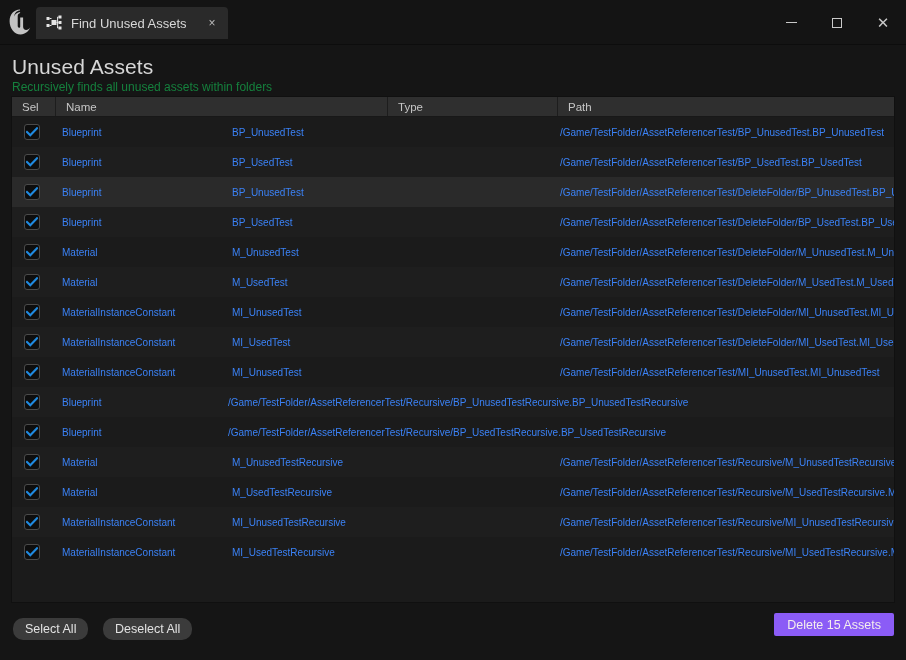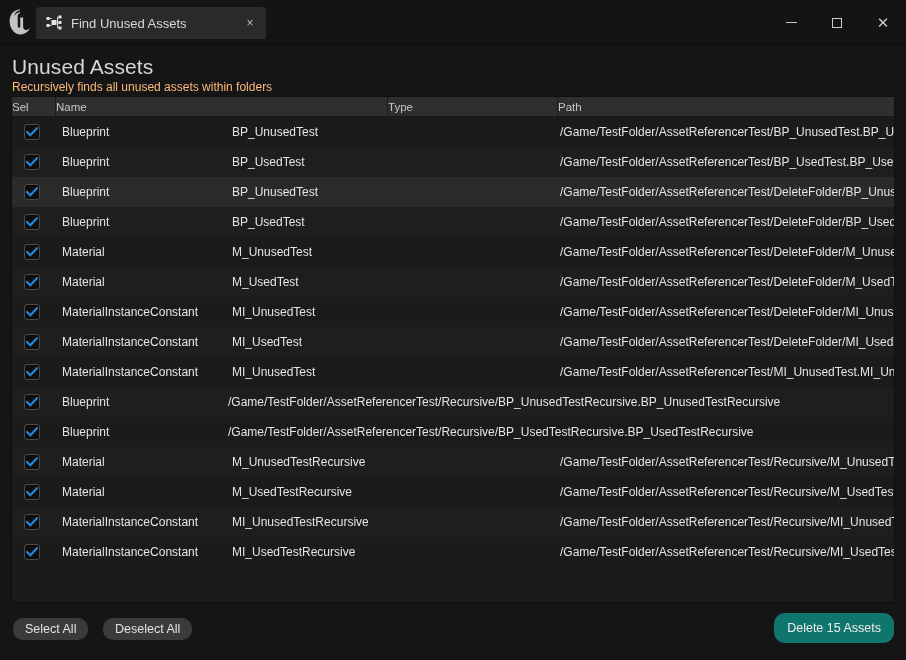--- a/index.html
+++ b/index.html
@@ -14,21 +14,21 @@
   .titlebar{
     position:absolute; left:0; top:0; width:906px; height:45px;
     background:#141414;
     border-bottom:1px solid #0d0d0d;
   }
   .ue-logo{
     position:absolute; left:6px; top:6px; width:28px; height:32px;
     display:flex; align-items:center; justify-content:center;
   }
   .tab{
-    position:absolute; left:36px; top:7px; height:32px; width:230px;
+    position:absolute; left:36px; top:7px; height:32px; width:192px;
     background:#2a2a2a;
     border-radius:4px 4px 0 0;
     display:flex; align-items:center;
   }
   .tab-icon{ margin-left:10px; width:16px; height:16px; display:block; }
   .tab-title{
     margin-left:9px; font-size:13px; color:#d8d8d8; white-space:nowrap;
   }
   .tab-close{
     position:absolute; right:9px; top:50%; transform:translateY(-50%);
@@ -46,56 +46,56 @@
   .glyph-max{ width:10px; height:10px; border:1px solid #c9c9c9; display:block; }
   .glyph-close{ font-size:15px; line-height:1; display:block; }
 
   
   .page-title{
     position:absolute; left:12px; top:55px;
     font-size:21px; color:#d6d6d6; font-weight:normal; letter-spacing:.1px;
   }
   .page-subtitle{
     position:absolute; left:12px; top:80px;
-    font-size:12px; color:#fdba74;
+    font-size:12px; color:#15803d;
   }
 
   
   .list-panel{
     position:absolute; left:11px; top:96px; width:884px; height:507px;
     background:#1b1b1b;
     border:1px solid #101010;
   }
   .hdr{
     display:flex; height:20px; width:100%;
     background:#2f2f2f;
     border-bottom:1px solid #181818;
   }
   .hdr-cell{
     font-size:11.5px; color:#c6c6c6;
     display:flex; align-items:center;
-    padding-left:0;
+    padding-left:10px;
     border-right:1px solid #1d1d1d;
     overflow:hidden; white-space:nowrap;
   }
   .c-sel{ width:44px; flex:0 0 44px; }
   .c-type{ width:170px; flex:0 0 170px; }
   .c-name{ width:332px; flex:0 0 332px; }
   .c-path{ flex:1 1 auto; border-right:none; }
 
   .rows{ width:100%; }
   .row{
     display:flex; height:30px; width:100%;
     background:#1b1b1b;
     align-items:center;
   }
   .row.alt{ background:#1e1e1e; }
   .row.hl{ background:#2a2a2a; }
   .cell{
-    font-size:12px; color:#e5e5e5;
+    font-size:10px; color:#3b82f6;
     display:flex; align-items:center;
     padding-left:6px;
     height:100%;
     overflow:hidden; white-space:nowrap;
   }
   .cell.c-sel{ padding-left:0; justify-content:flex-start; padding-left:12px; }
   .cell.c-path{ padding-left:2px; }
 
   .checkbox{
     width:16px; height:16px;
@@ -118,23 +118,23 @@
     color:#e2e2e2; font-size:12.5px;
     border:none; border-radius:10px;
     padding:0 12px;
     cursor:pointer;
     font-family:"Liberation Sans", sans-serif;
   }
   #btn-select-all{ left:13px; }
   #btn-deselect-all{ left:103px; }
   .btn-danger{
     position:absolute; right:12px; top:613px;
-    height:30px; padding:0 13px;
-    background:#0f766e; color:#f4eeed;
-    font-size:12.5px; border:none; border-radius:11px;
+    height:23px; padding:0 13px;
+    background:#8b5cf6; color:#f4eeed;
+    font-size:12.5px; border:none; border-radius:2px;
     cursor:pointer;
     font-family:"Liberation Sans", sans-serif;
   }
 </style>
 </head>
 <body>
 
 <div class="titlebar">
 
   <div class="ue-logo">

